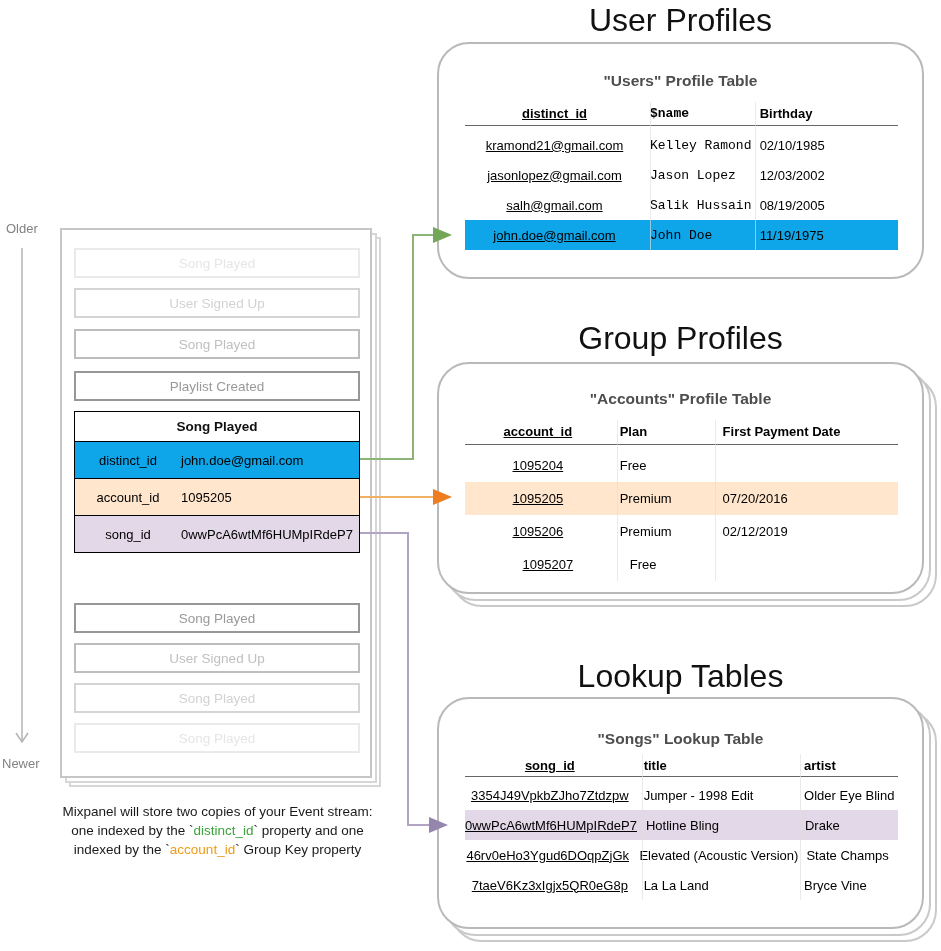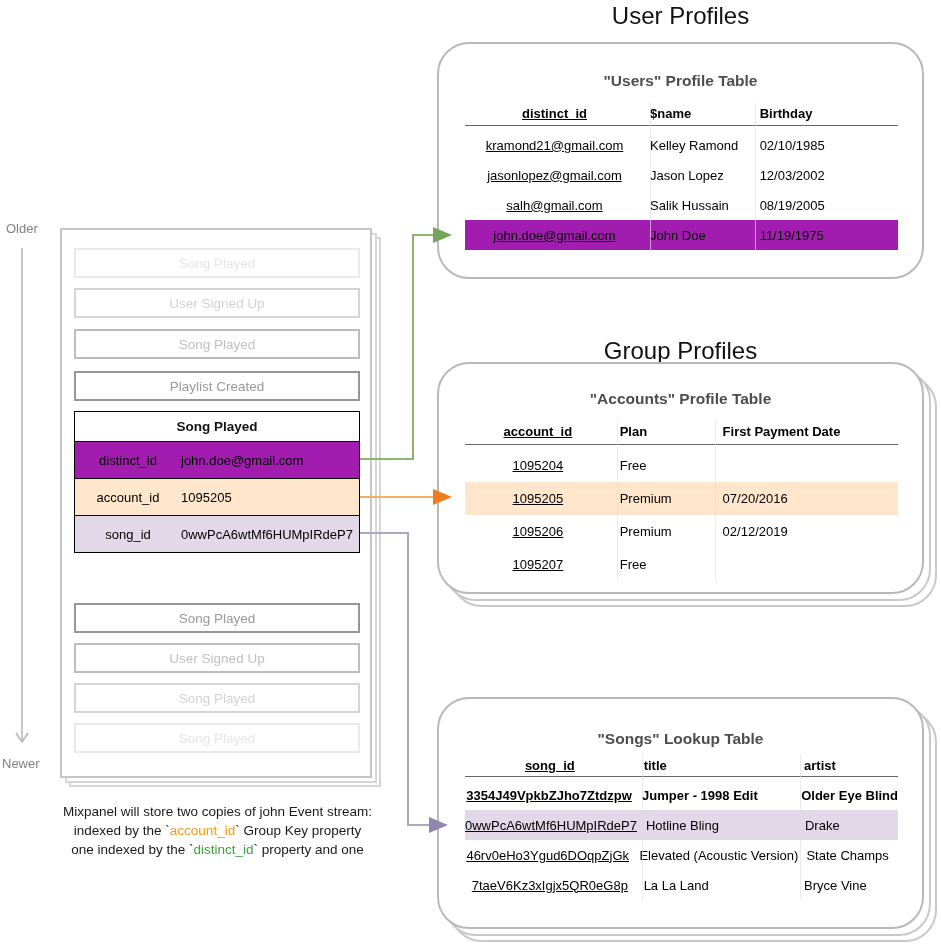--- a/index.html
+++ b/index.html
@@ -1,43 +1,43 @@
 <!DOCTYPE html>
 <html><head>
 <meta charset="utf-8">
 <style>
   html,body{margin:0;padding:0;background:#fff;}
   .canvas{position:relative;width:941px;height:951px;background:#fff;
           font-family:"Liberation Sans",sans-serif;color:#000;overflow:hidden;}
   .abs{position:absolute;box-sizing:border-box;}
-  .sec-title{font-size:24px;color:#111;text-align:center;white-space:nowrap;}
+  .sec-title{font-size:32px;color:#111;text-align:center;white-space:nowrap;}
   .tbl-title{font-size:15.5px;font-weight:bold;color:#4d4d4d;text-align:center;white-space:nowrap;}
   .card{border:2px solid #b9b9b9;border-radius:32px;background:#fff;}
   .stackline{border:2px solid #c9c9c9;border-radius:32px;background:#fff;}
   .streambox{border:2px solid #c6c6c6;background:#fff;}
   .streamcopy{border:2px solid #d6d6d6;background:#fff;}
   .row{display:flex;align-items:center;}
   .cell{font-size:13px;color:#000;white-space:nowrap;}
   .hdr{font-weight:bold;}
   .key{text-decoration:underline;}
   
   .ucol1{width:185px;text-align:center;}
-  .ucol2{width:105px;padding-left:6px;}
+  .ucol2{width:105px;padding-left:6px;font-family:Liberation Mono, monospace;}
   .ucol3{width:143px;padding-left:8px;}
   
   .acol1{width:152px;text-align:center;}
   .acol2{width:98px;padding-left:9px;}
   .acol3{width:183px;padding-left:9px;}
   
   .scol1{width:177px;text-align:center;}
   .scol2{width:158px;padding-left:9px;}
   .scol3{width:98px;padding-left:9px;}
   .rule{border-top:1.5px solid #666;height:0;}
   .colsep{width:1px;background:#dedede;opacity:.65;}
-  .hl-green{background:#a21caf;}
+  .hl-green{background:#0ea5e9;}
   .hl-orange{background:#ffe6cc;}
   .hl-purple{background:#e3d8e8;}
   
   .evt{left:74px;width:286px;height:30px;background:#fff;border:2px solid;
        display:flex;align-items:center;justify-content:center;font-size:13.5px;white-space:nowrap;}
   .fade0{border-color:#979797;color:#999;}
   .fade1{border-color:#bdbdbd;color:#bfbfbf;}
   .fade2{border-color:#d4d4d4;color:#d2d2d2;}
   .fade3{border-color:#eaeaea;color:#e6e6e6;}
   .expanded{left:74px;top:411px;width:286px;border:1.5px solid #000;background:#fff;}
@@ -101,23 +101,23 @@
     <span>User Signed Up</span>
     </div>
   <div class="abs evt fade2" style="top:683px;">
     <span>Song Played</span>
     </div>
   <div class="abs evt fade3" style="top:723px;">
     <span>Song Played</span>
     </div>
 
   <div class="abs footnote" style="left:25px;top:802px;width:385px;">
-    <div>Mixpanel will store two copies of john Event stream:</div>
+    <div>Mixpanel will store two copies of your Event stream:</div>
+    <div><span>one indexed by the `</span><span class="code-green">distinct_id</span><span>` property and one</span></div>
     <div><span>indexed by the `</span><span class="code-orange">account_id</span><span>` Group Key property</span></div>
-    <div><span>one indexed by the `</span><span class="code-green">distinct_id</span><span>` property and one</span></div>
   </div>
 
   <div class="abs sec-title" style="left:437px;top:2px;width:487px;">User Profiles</div>
 
   <div class="abs card" style="left:437px;top:42px;width:487px;height:237px;"></div>
   <div class="abs tbl-title" style="left:437px;top:72px;width:487px;">"Users" Profile Table</div>
 
   <div class="abs row" style="left:465px;top:101px;width:433px;height:24px;">
     <div class="ucol1 cell hdr key">distinct_id</div>
     <div class="ucol2 cell hdr">$name</div>
@@ -141,21 +141,21 @@
     <div class="ucol3 cell">08/19/2005</div>
   </div>
   <div class="abs row hl-green" style="left:465px;top:220px;width:433px;height:30px;">
     <div class="ucol1 cell key">john.doe@gmail.com</div>
     <div class="ucol2 cell">John Doe</div>
     <div class="ucol3 cell">11/19/1975</div>
   </div>
   <div class="abs colsep" style="left:650px;top:102px;height:148px;"></div>
   <div class="abs colsep" style="left:755px;top:102px;height:148px;"></div>
 
-  <div class="abs sec-title" style="left:437px;top:337px;width:487px;">Group Profiles</div>
+  <div class="abs sec-title" style="left:437px;top:320px;width:487px;">Group Profiles</div>
 
   <div class="abs stackline" style="left:450px;top:375px;width:487px;height:232px;"></div>
   <div class="abs stackline" style="left:444px;top:369px;width:487px;height:232px;"></div>
   <div class="abs card" style="left:437px;top:362px;width:487px;height:232px;"></div>
   <div class="abs tbl-title" style="left:437px;top:390px;width:487px;">"Accounts" Profile Table</div>
 
   <div class="abs row" style="left:465px;top:419px;width:433px;height:24px;">
     <div class="acol1 cell hdr key">account_id</div>
     <div class="acol2 cell hdr">Plan</div>
     <div class="acol3 cell hdr">First Payment Date</div>
@@ -170,42 +170,43 @@
   <div class="abs row hl-orange" style="left:465px;top:482px;width:433px;height:33px;">
     <div class="acol1 cell key">1095205</div>
     <div class="acol2 cell">Premium</div>
     <div class="acol3 cell">07/20/2016</div>
   </div>
   <div class="abs row" style="left:465px;top:515px;width:433px;height:33px;">
     <div class="acol1 cell key">1095206</div>
     <div class="acol2 cell">Premium</div>
     <div class="acol3 cell">02/12/2019</div>
   </div>
-  <div class="abs row" style="left:465px;top:548px;width:433px;height:33px;">
+  <div class="abs row" style="left:475px;top:548px;width:433px;height:33px;">
     <div class="acol1 cell key">1095207</div>
     <div class="acol2 cell">Free</div>
     <div class="acol3 cell"></div>
   </div>
   <div class="abs colsep" style="left:617px;top:420px;height:161px;"></div>
   <div class="abs colsep" style="left:715px;top:420px;height:161px;"></div>
 
+  <div class="abs sec-title" style="left:437px;top:658px;width:487px;">Lookup Tables</div>
 
   <div class="abs stackline" style="left:450px;top:710px;width:487px;height:232px;"></div>
   <div class="abs stackline" style="left:444px;top:704px;width:487px;height:232px;"></div>
   <div class="abs card" style="left:437px;top:697px;width:487px;height:232px;"></div>
   <div class="abs tbl-title" style="left:437px;top:730px;width:487px;">"Songs" Lookup Table</div>
 
   <div class="abs row" style="left:465px;top:753px;width:433px;height:24px;">
     <div class="scol1 cell hdr key">song_id</div>
     <div class="scol2 cell hdr">title</div>
     <div class="scol3 cell hdr">artist</div>
   </div>
   <div class="abs rule" style="left:465px;top:776px;width:433px;"></div>
 
-  <div class="abs row" style="left:465px;top:780px;width:433px;height:30px;font-weight:bold;">
+  <div class="abs row" style="left:465px;top:780px;width:433px;height:30px;">
     <div class="scol1 cell key">3354J49VpkbZJho7Ztdzpw</div>
     <div class="scol2 cell">Jumper - 1998 Edit</div>
     <div class="scol3 cell">Older Eye Blind</div>
   </div>
   <div class="abs row hl-purple" style="left:465px;top:810px;width:433px;height:30px;">
     <div class="scol1 cell key">0wwPcA6wtMf6HUMpIRdeP7</div>
     <div class="scol2 cell">Hotline Bling</div>
     <div class="scol3 cell">Drake</div>
   </div>
   <div class="abs row" style="left:465px;top:840px;width:433px;height:30px;">

